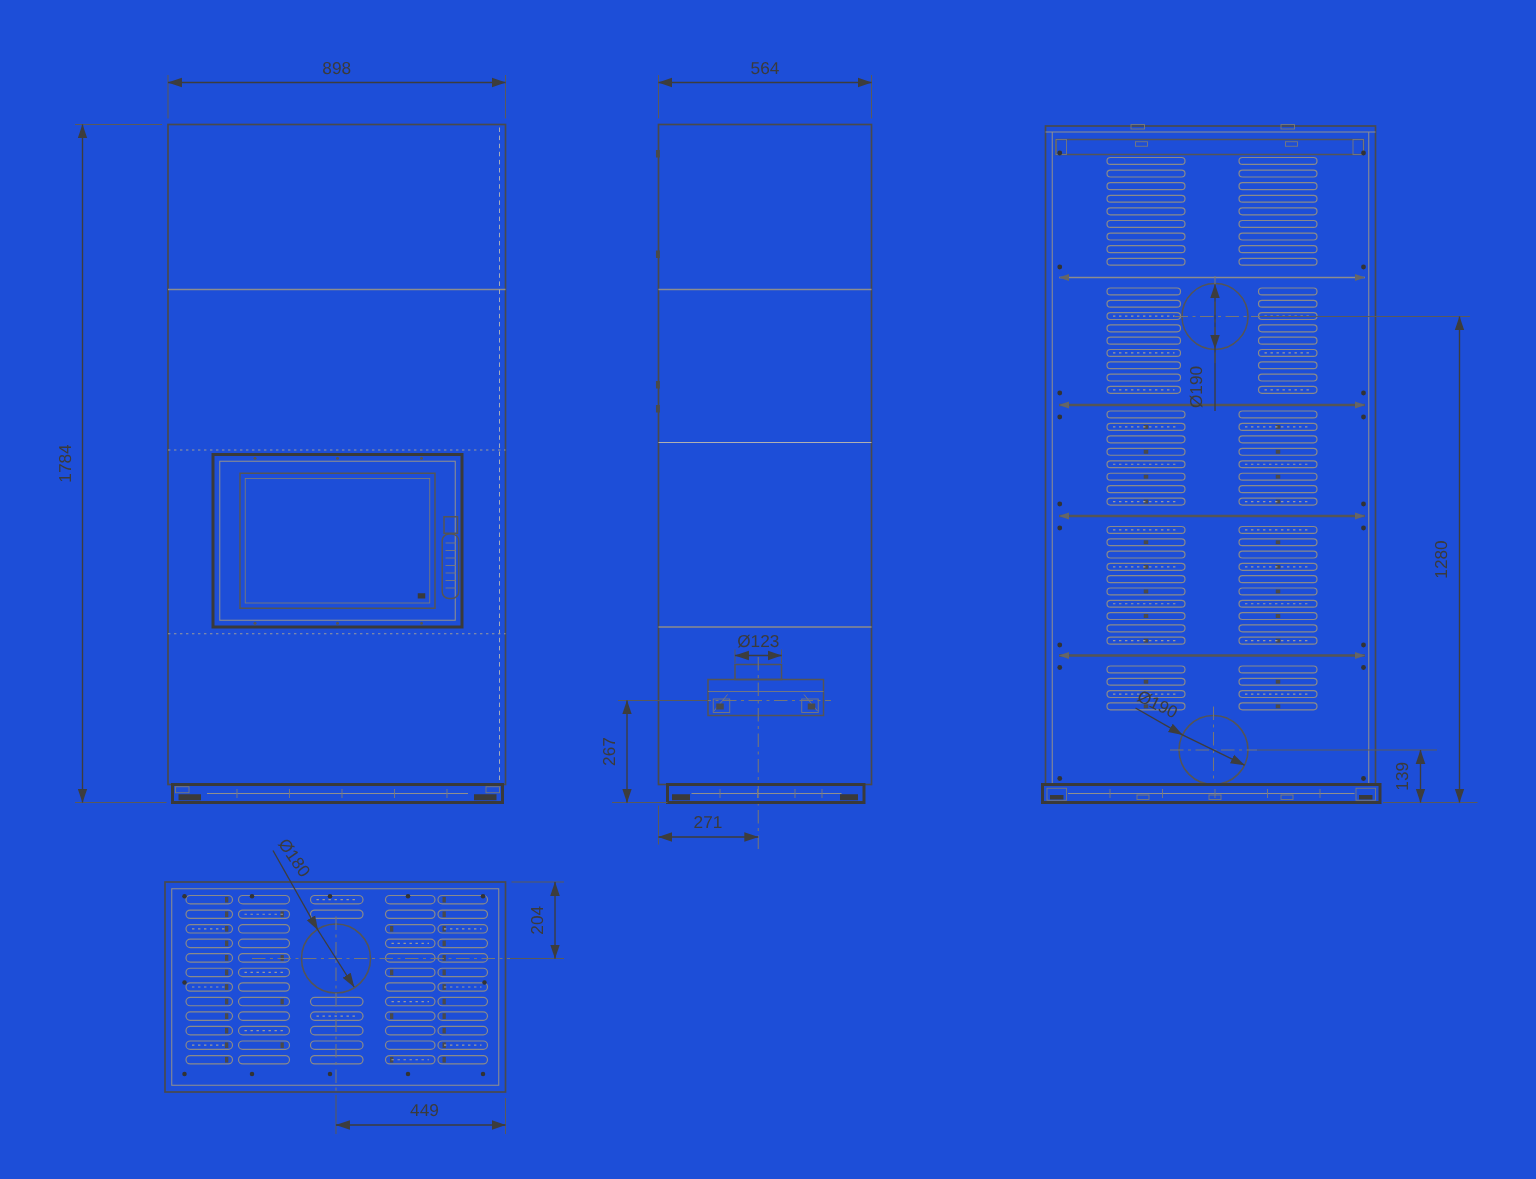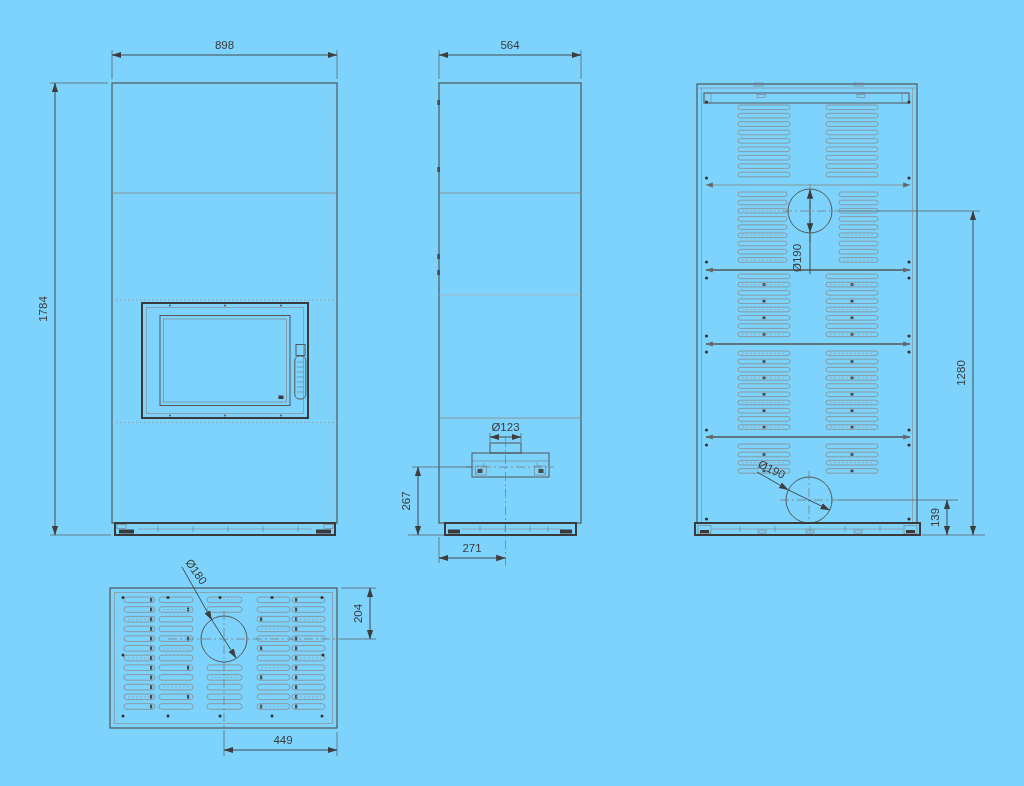--- a/index.html
+++ b/index.html
@@ -1,16 +1,16 @@
 <!DOCTYPE html>
 <html><head>
 <meta charset="utf-8">
 <style>
   html,body{margin:0;padding:0;background:#ffffff;}
-  .stage{position:relative;width:1024px;height:786px;background:#7dd3fc;overflow:hidden;}
+  .stage{position:relative;width:1024px;height:786px;background:#1d4ed8;overflow:hidden;}
   svg{display:block;}
   
   .edge{fill:none;stroke:#4a4a4a;stroke-width:1.1;}
   .thick{fill:none;stroke:#3a3a3a;stroke-width:2;}
   .thin{fill:none;stroke:#555;stroke-width:1;}
   .thin2{fill:none;stroke:#8f8f8f;stroke-width:0.7;}
   .hair{fill:none;stroke:#7a7a7a;stroke-width:0.6;}
   .seam{fill:none;stroke:#8d8d8d;stroke-width:0.9;}
   .seamlt{fill:none;stroke:#b0b0b0;stroke-width:0.7;}
   .seammed{fill:none;stroke:#555;stroke-width:1.7;}

